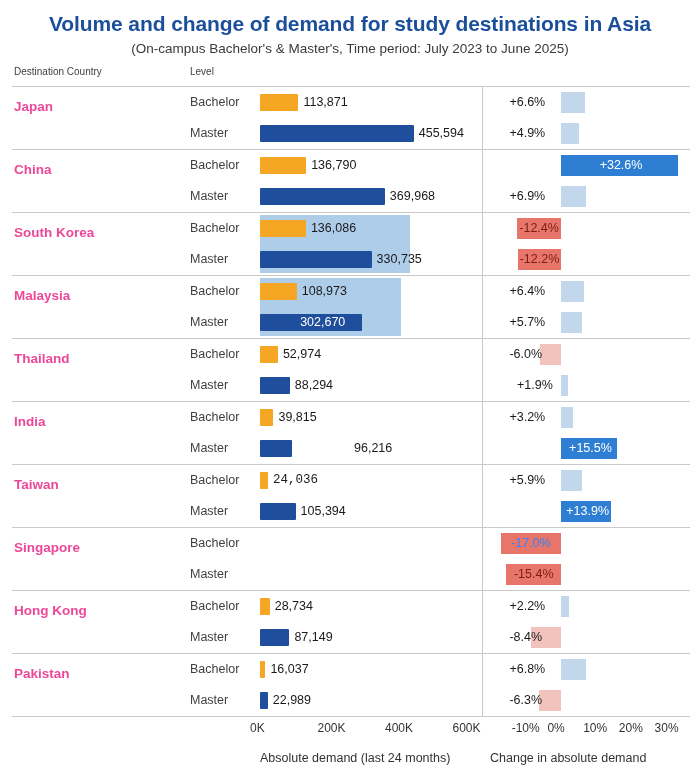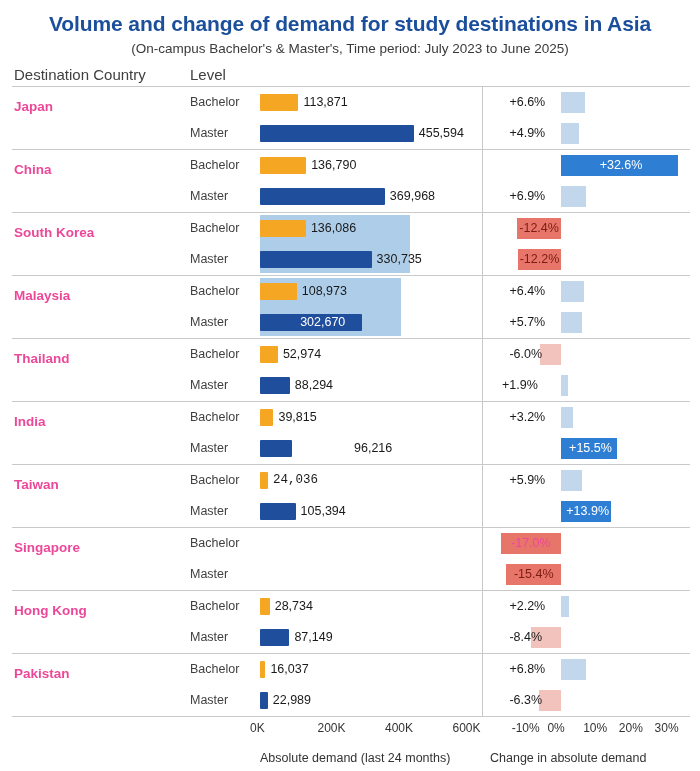--- a/index.html
+++ b/index.html
@@ -36,21 +36,21 @@
     padding-bottom: 6px;
   }
   
   .headers {
     position: relative;
     height: 20px;
     margin-top: 4px;
   }
   .hdr {
     position: absolute;
-    font-size: 15px;
+    font-size: 10px;
     color: #404040;
     top: 0;
   }
   .hdr-country { left: 14px; }
   .hdr-level { left: 190px; }
 
   .chart {
     position: relative;
     margin: 0 10px 0 12px;
     border-top: 1px solid #c9c9c9;
@@ -290,21 +290,21 @@
           <div class="vol-bar" style="top: 7px; width: 17.8787px; background: rgb(245, 166, 35);"></div>
           <div class="vol-label" style="top: 7px; left: 22.8787px;">52,974</div>
           <div class="vol-bar" style="top: 38px; width: 29.7992px; background: rgb(31, 78, 156);"></div>
           <div class="vol-label" style="top: 38px; left: 34.7992px;">88,294</div>
         </div>
         <div class="panel-div"></div>
         <div class="chg-panel">
           <div class="chg-bar" style="top: 5px; left: 50px; width: 21.4286px; background: rgb(242, 195, 189);"></div>
           <div class="chg-label" style="top: 5px; left: 19.4286px;">-6.0%</div>
           <div class="chg-bar" style="top: 36px; left: 71.4286px; width: 6.78571px; background: rgb(195, 215, 236);"></div>
-          <div class="chg-label" style="top: 36px; left: 12px;">+1.9%</div>
+          <div class="chg-label" style="top: 36px; left: 27px;">+1.9%</div>
         </div>
       </div>
       <div class="grp">
         <div class="country">India</div>
         <div class="lvlrow r1">
           <div class="level">Bachelor</div>
         </div>
         <div class="lvlrow r2">
           <div class="level">Master</div>
         </div>
@@ -348,21 +348,21 @@
         <div class="country">Singapore</div>
         <div class="lvlrow r1">
           <div class="level">Bachelor</div>
         </div>
         <div class="lvlrow r2">
           <div class="level">Master</div>
         </div>
         <div class="panel-div"></div>
         <div class="chg-panel">
           <div class="chg-bar" style="top: 5px; left: 10.7143px; width: 60.7143px; background: rgb(232, 117, 106);"></div>
-          <div class="chg-label inside" style="top: 5px; left: 21.0714px; color: #ec4899;">-17.0%</div>
+          <div class="chg-label inside" style="top: 5px; left: 21.0714px; color: #3b82f6;">-17.0%</div>
           <div class="chg-bar" style="top: 36px; left: 16.4286px; width: 55px; background: rgb(232, 117, 106);"></div>
           <div class="chg-label inside" style="top: 36px; left: 23.9286px; color: rgb(122, 29, 20);">-15.4%</div>
         </div>
       </div>
       <div class="grp">
         <div class="country">Hong Kong</div>
         <div class="lvlrow r1">
           <div class="level">Bachelor</div>
         </div>
         <div class="lvlrow r2">

